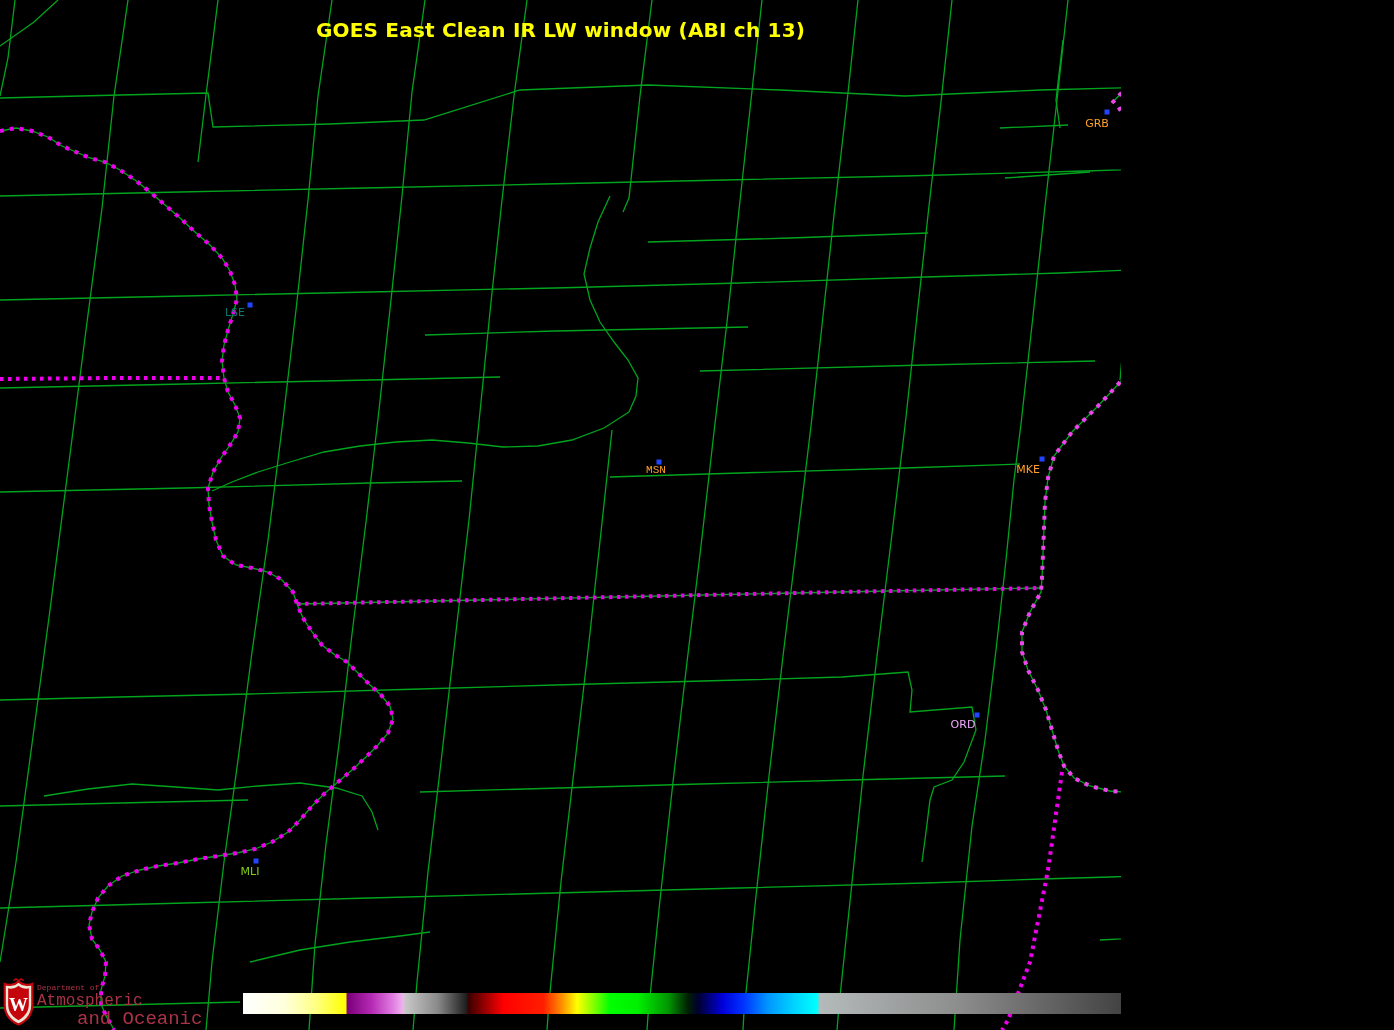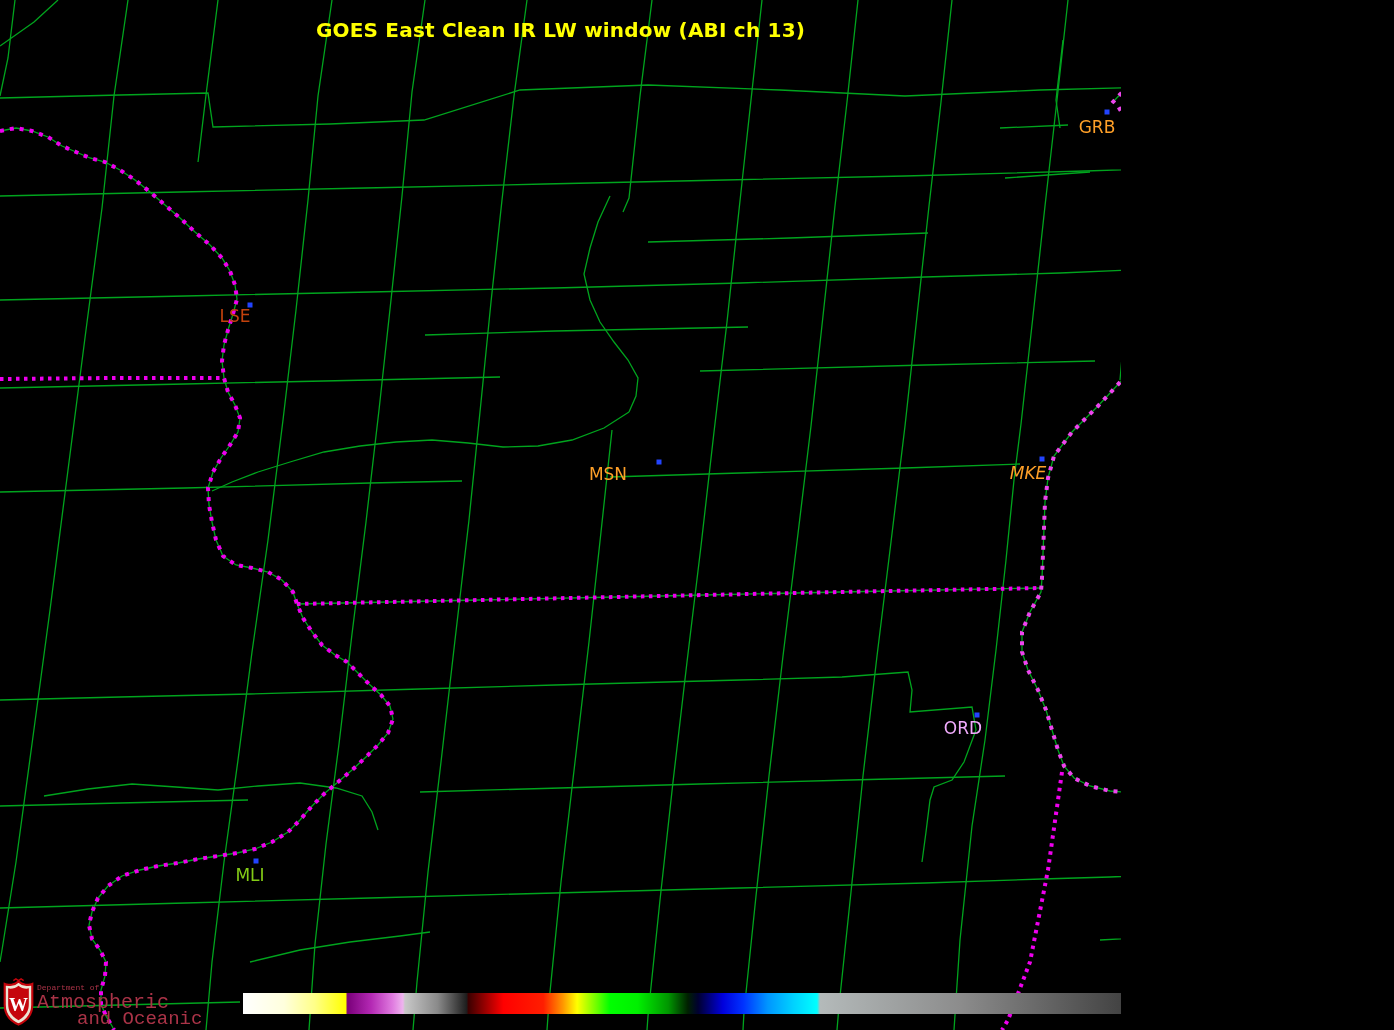--- a/index.html
+++ b/index.html
@@ -2,28 +2,28 @@
 <html><head>
 <meta charset="utf-8">
 <style>
   html,body{margin:0;padding:0;background:#000;}
   #stage{position:relative;width:1121px;height:1030px;background:#000;overflow:hidden;
          font-family:"DejaVu Sans","Liberation Sans",sans-serif;}
   #map-svg,#cbar-svg{position:absolute;left:0;top:0;}
   .title-block{position:absolute;left:0;right:0;top:19px;text-align:center;z-index:5;}
   .title-line{font-weight:bold;font-size:20px;line-height:23px;color:#ffff00;
               letter-spacing:0.2px;white-space:pre;}
-  .station-label{position:absolute;font-size:17px;color:#ffa028;z-index:4;
+  .station-label{position:absolute;font-size:11px;color:#ffa028;z-index:4;
                  transform:translate(-50%,0);white-space:nowrap;}
   #logo{position:absolute;left:3px;top:976px;width:230px;height:54px;z-index:6;}
   #crest{position:absolute;left:0;top:0;}
   .logo-text{position:absolute;left:34px;color:#aa3347;line-height:1;
              font-family:Liberation Mono, monospace;}
   .logo-dept{top:8px;font-size:8px;}
-  .logo-l1{top:17px;font-size:20px;}
+  .logo-l1{top:17px;font-size:16px;}
   .logo-l2{top:34px;font-size:19px;margin-left:40px;}
 </style>
 </head>
 <body>
 
 <div id="stage">
 
   <svg id="map-svg" width="1394" height="1030" viewBox="0 0 1394 1030">
       <polyline points="15,0 8,58 0,96" fill="none" stroke="#00a41e" stroke-width="1.3"></polyline>
       <polyline points="128,0 114,96 102,208 86,330 68,470 50,610 32,744 16,862 2,950 0,962" fill="none" stroke="#00a41e" stroke-width="1.3"></polyline>
@@ -132,23 +132,23 @@
       </defs>
       <rect x="243" y="993" width="1025" height="21" fill="url(#cbar-grad)"></rect>
     </svg>
 
   <div class="title-block">
     <div class="title-line">GOES East Clean IR LW window (ABI ch 13)</div>
   </div>
 
   <div id="labels">
       <div class="station-label" style="left: 1097px; top: 117px; color: rgb(255, 160, 40);">GRB</div>
-      <div class="station-label" style="left: 235px; top: 306px; color: #c2410c;">LSE</div>
-      <div class="station-label" style="left: 608px; top: 464px; color: rgb(255, 160, 40);">MSN</div>
-      <div class="station-label" style="left: 1028px; top: 463px; color: rgb(255, 160, 40); font-style: italic;">MKE</div>
+      <div class="station-label" style="left: 235px; top: 306px; color: #0f766e;">LSE</div>
+      <div class="station-label" style="left: 656px; top: 464px; color: rgb(255, 160, 40); font-family: Liberation Mono, monospace;">MSN</div>
+      <div class="station-label" style="left: 1028px; top: 463px; color: rgb(255, 160, 40);">MKE</div>
       <div class="station-label" style="left: 963px; top: 718px; color: #f0abfc;">ORD</div>
       <div class="station-label" style="left: 250px; top: 865px; color: #84cc16;">MLI</div>
     </div>
 
   <div id="logo">
     <svg id="crest" width="31" height="54" viewBox="0 0 36 56">
       <path d="M18 3 C22 7 30 8 34 6 L34 30 C34 43 27 49 18 53 C9 49 2 43 2 30 L2 6 C6 8 14 7 18 3 Z" fill="#ece4d4" stroke="#c5050c" stroke-width="2.5"></path>
       <path d="M18 8 C21 11 27 12 30 11 L30 29 C30 39 25 44 18 48 C11 44 6 39 6 29 L6 11 C9 12 15 11 18 8 Z" fill="#c5050c"></path>
       <text x="18" y="37" font-size="22" font-weight="bold" text-anchor="middle" font-family="Liberation Serif, DejaVu Serif, serif" fill="#ffffff">W</text>
       <path d="M12 2 L15 0 L18 2 L21 0 L24 2" fill="none" stroke="#c5050c" stroke-width="1.5"></path>

